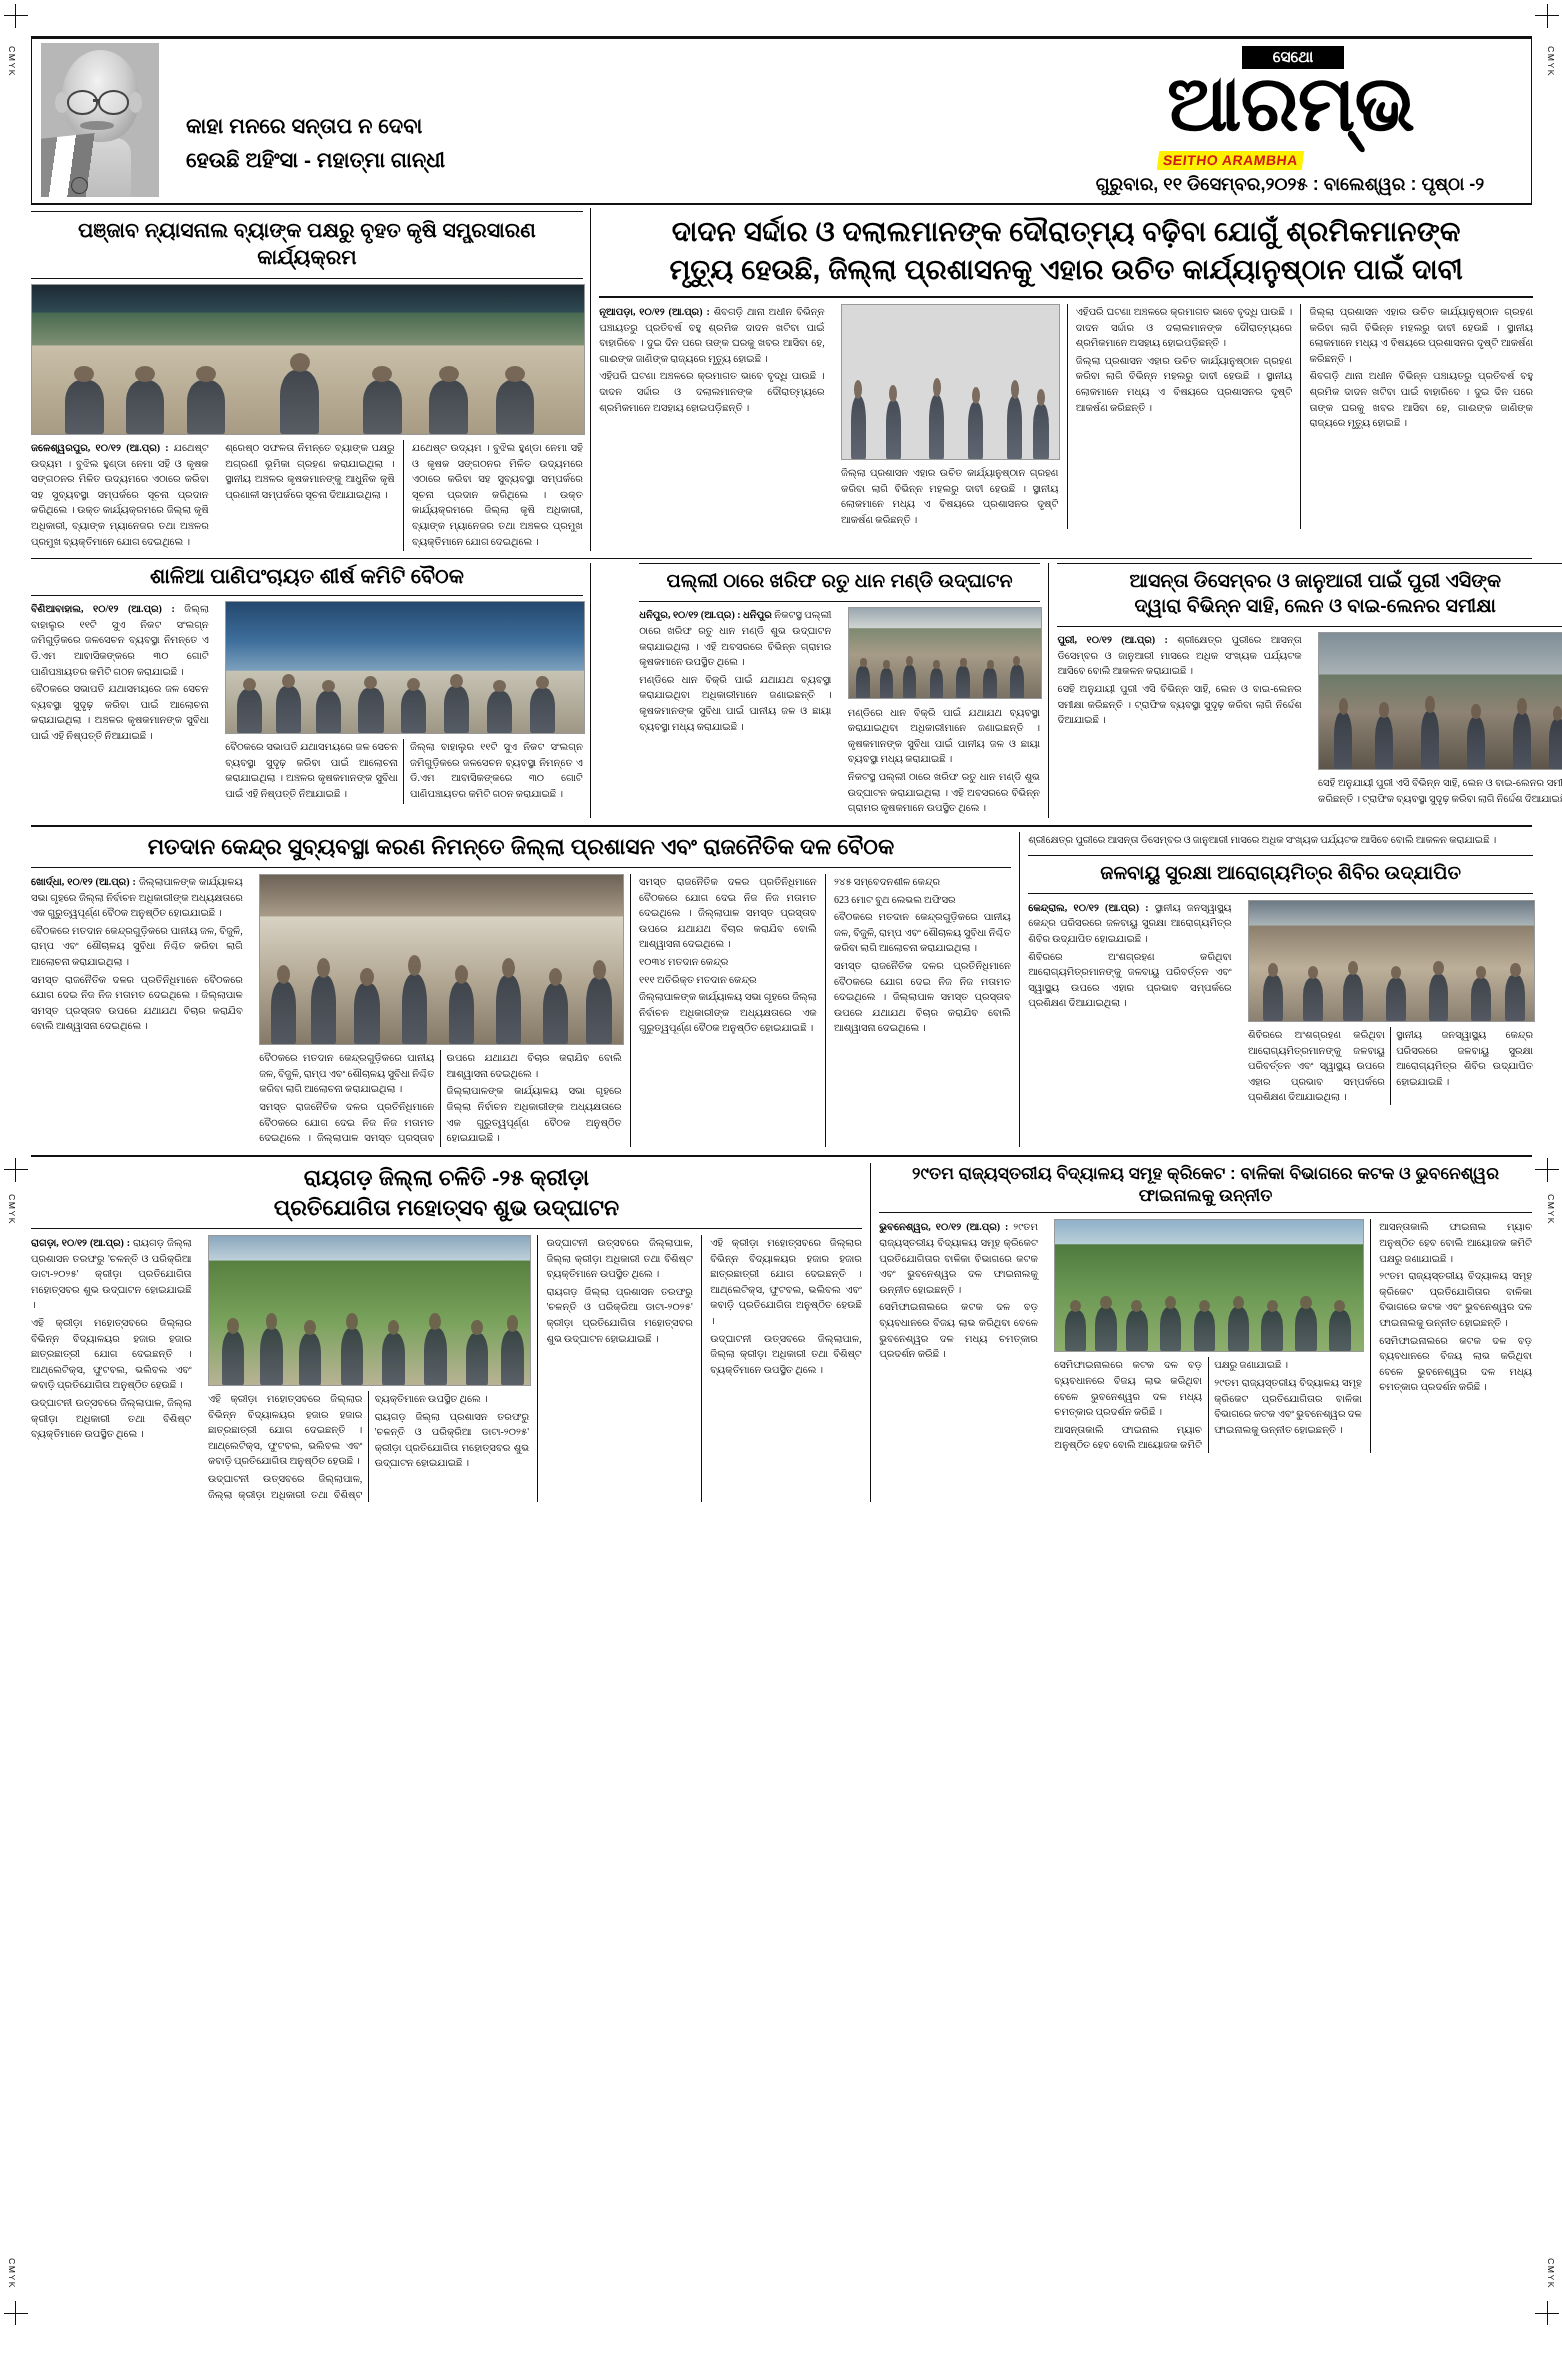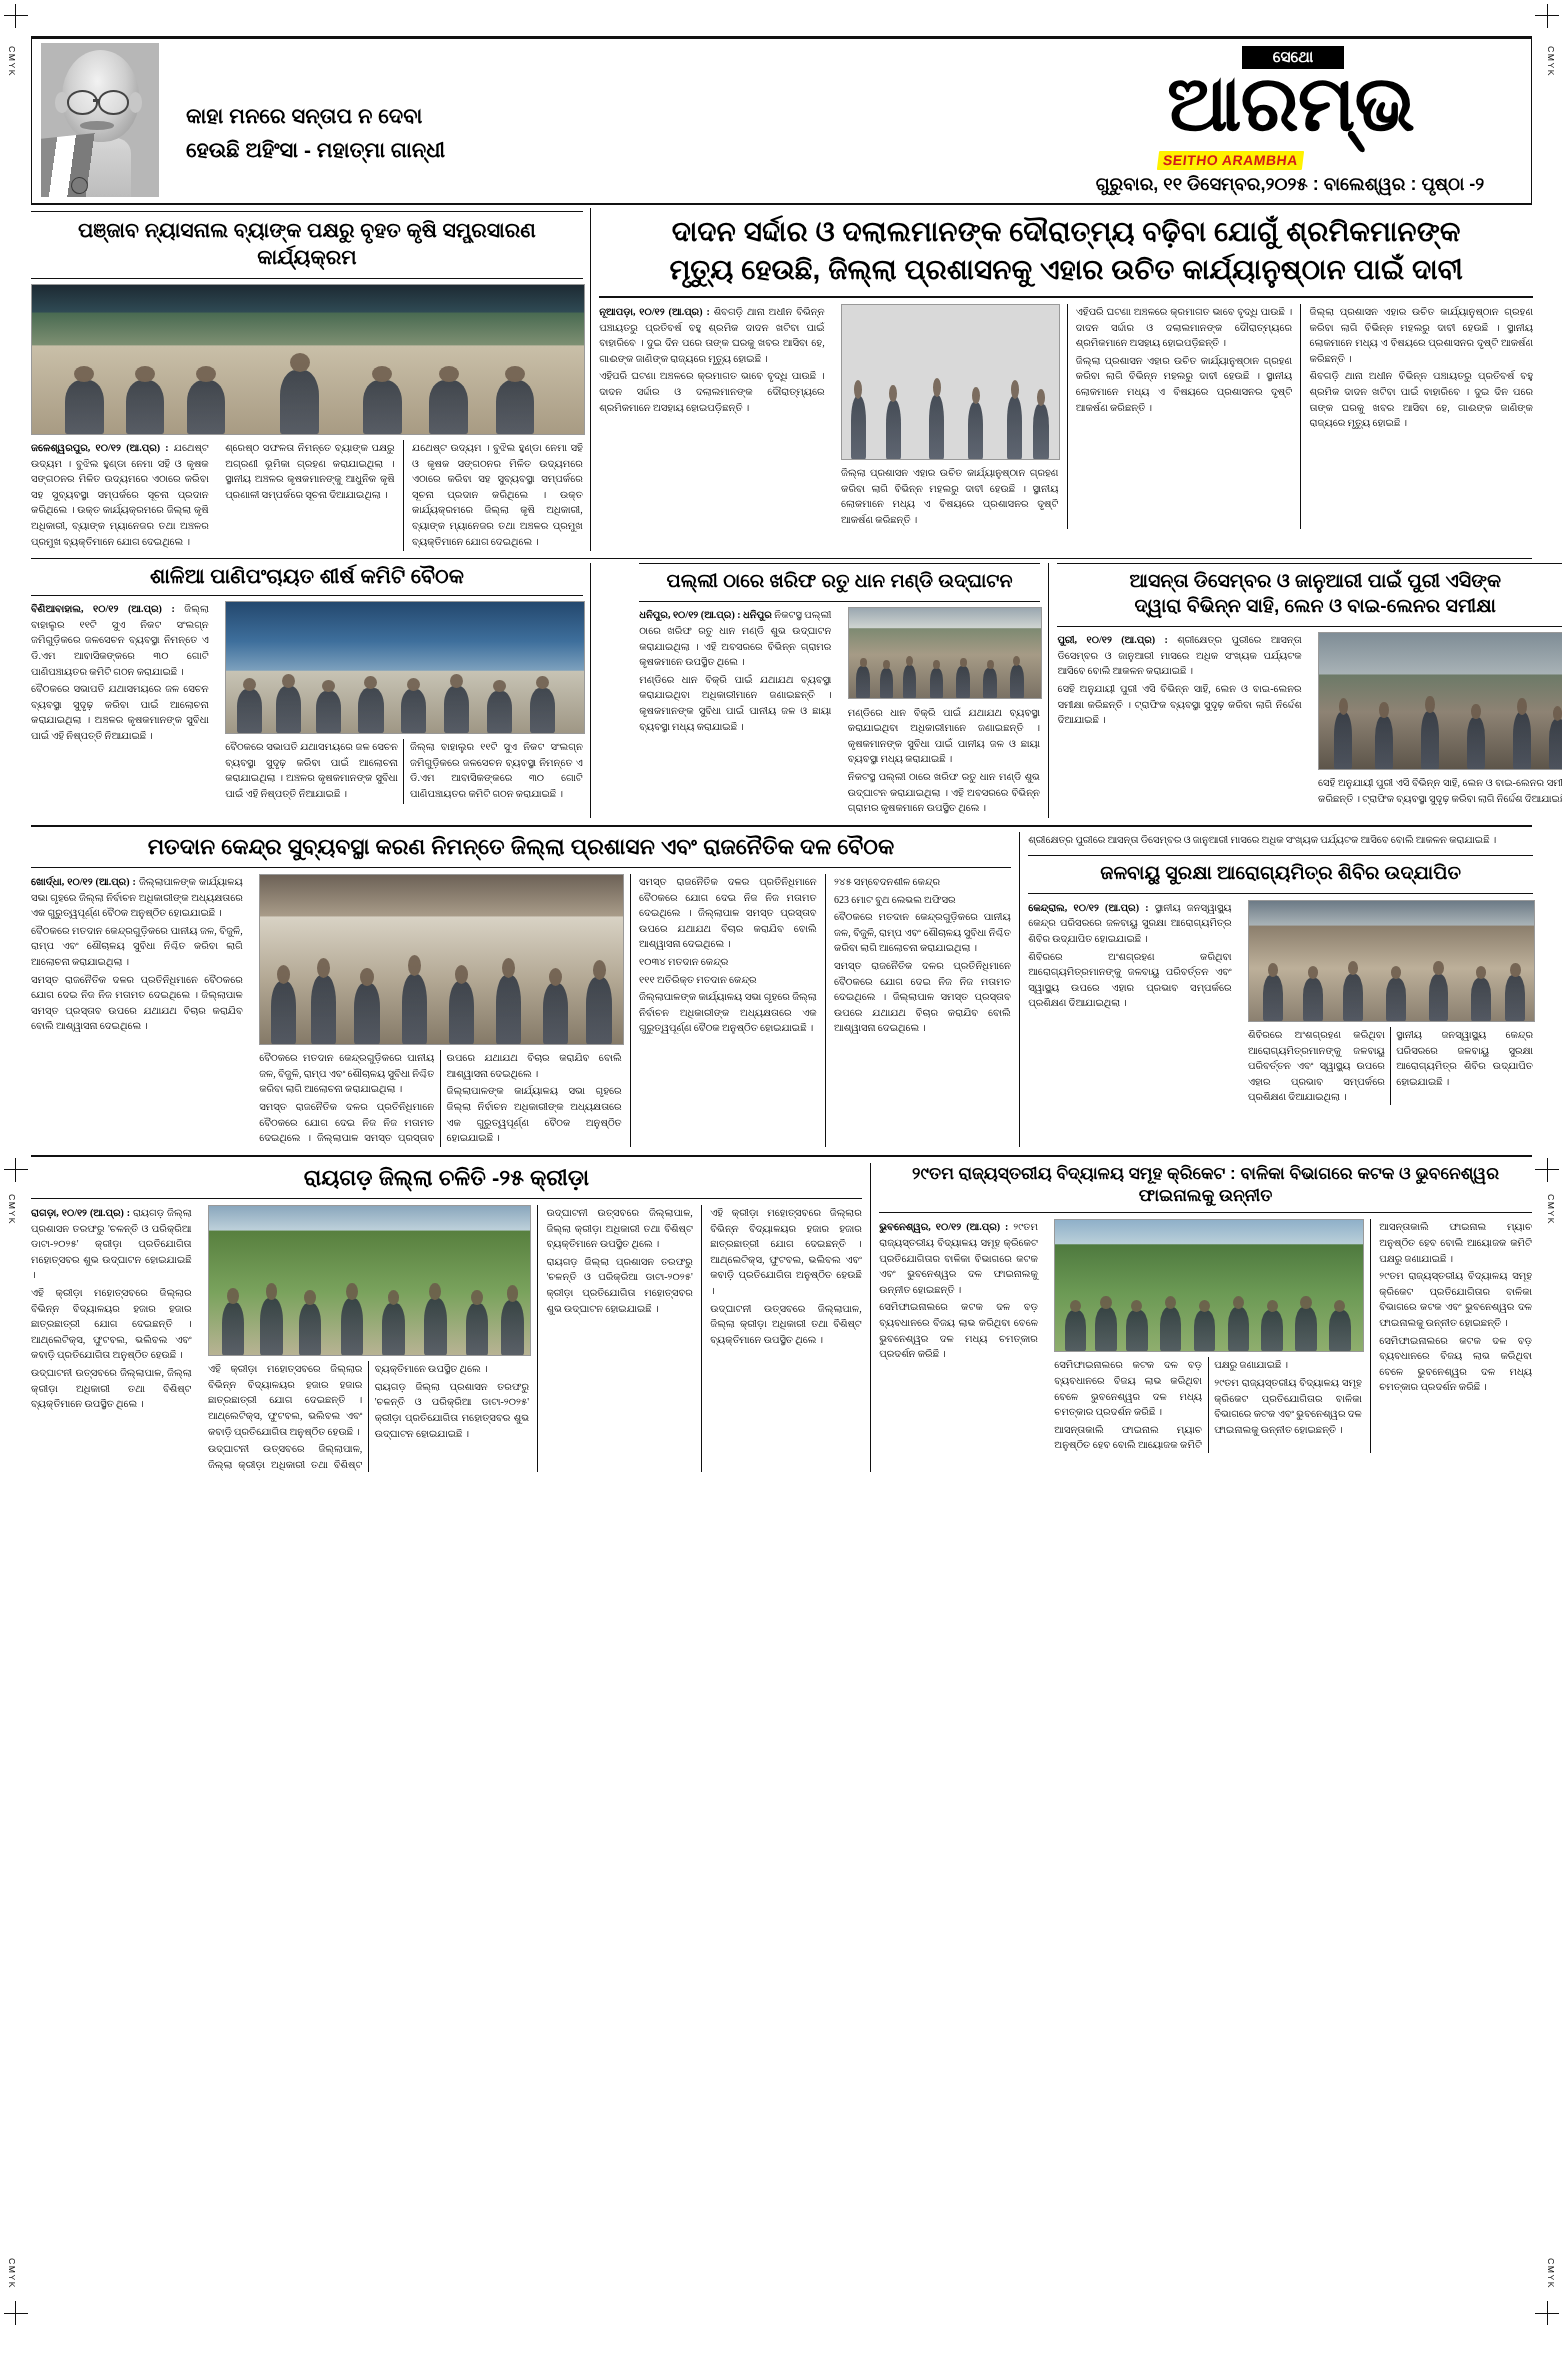--- a/index.html
+++ b/index.html
@@ -65,21 +65,21 @@
       #ef7722 6% 19%,
       #ffffff 19% 32%,
       #12a04a 32% 45%,
       transparent 45% 100%);
     transform:rotate(-6deg);
   }
   .g-chakra{position:absolute;left:30px;top:134px;width:15.4px;height:15.4px;border:1.5px solid #1b3f8f;border-radius:50%;transform:rotate(-6deg);}
   .g-neck{position:absolute;left:30px;top:95px;width:60px;height:61px;background:linear-gradient(180deg,#d7d2cb,#bdb8b1);border-radius:15.4px 15.4px 0 0;}
 
   .quote{
-    position:absolute;left:154px;top:60px;width:563px;
+    position:absolute;left:154px;top:70px;width:563px;
     font-family:"Liberation Sans","DejaVu Sans",sans-serif;
     font-weight:700;font-size:21px;line-height:1.62;color:#000;
   }
 
   .logo-block{position:absolute;right:61px;top:3.1px;width:359px;height:162px;}
   .logo-kicker{
     position:absolute;left:131px;top:4.1px;width:102px;height:22.5px;
     background:#000;color:#fff;
     font-family:"Liberation Sans","DejaVu Sans",sans-serif;
     font-weight:700;font-size:15.4px;text-align:center;line-height:22.5px;
@@ -518,20 +518,21 @@
           </div>
         </div>
       </div>
     </div>
 
     <div style="display:flex;margin-top:8.2px;border-top:2.6px solid #111;padding-top:6.1px;">
 
       <div style="width:840px;box-sizing:border-box;padding-right:8.2px;border-right:1.5px solid #111;">
         <div class="hl hl-4 rule-bot" style="padding-bottom:5.1px;margin-bottom:6.1px;">
           <div>ରାୟଗଡ଼ ଜିଲ୍ଲା ଚଳିତି -୨୫ କ୍ରୀଡ଼ା</div>
+          <div>ପ୍ରତିଯୋଗିତା ମହୋତ୍ସବ ଶୁଭ ଉଦ୍‌ଘାଟନ</div>
         </div>
 
         <div class="cols">
           <div class="col nosep" style="width:169px;padding-left:0;">
             <div class="body">
               <p><span class="dl">ରାଗଡ଼ା, ୧୦/୧୨ (ଆ.ପ୍ର) :</span>
                  <span>ରାୟଗଡ଼ ଜିଲ୍ଲା ପ୍ରଶାସନ ତରଫରୁ 'ଚଳନ୍ତି ଓ ପରିକ୍ରିଆ ଡାଟା-୨୦୨୫' କ୍ରୀଡ଼ା ପ୍ରତିଯୋଗିତା ମହୋତ୍ସବର ଶୁଭ ଉଦ୍‌ଘାଟନ ହୋଇଯାଇଛି ।</span></p>
               <p>ଏହି କ୍ରୀଡ଼ା ମହୋତ୍ସବରେ ଜିଲ୍ଲାର ବିଭିନ୍ନ ବିଦ୍ୟାଳୟର ହଜାର ହଜାର ଛାତ୍ରଛାତ୍ରୀ ଯୋଗ ଦେଇଛନ୍ତି । ଆଥ୍ଲେଟିକ୍ସ, ଫୁଟବଲ, ଭଲିବଲ ଏବଂ କବାଡ଼ି ପ୍ରତିଯୋଗିତା ଅନୁଷ୍ଠିତ ହେଉଛି ।</p>
               <p>ଉଦ୍‌ଘାଟନୀ ଉତ୍ସବରେ ଜିଲ୍ଲାପାଳ, ଜିଲ୍ଲା କ୍ରୀଡ଼ା ଅଧିକାରୀ ତଥା ବିଶିଷ୍ଟ ବ୍ୟକ୍ତିମାନେ ଉପସ୍ଥିତ ଥିଲେ ।</p>
             </div>

